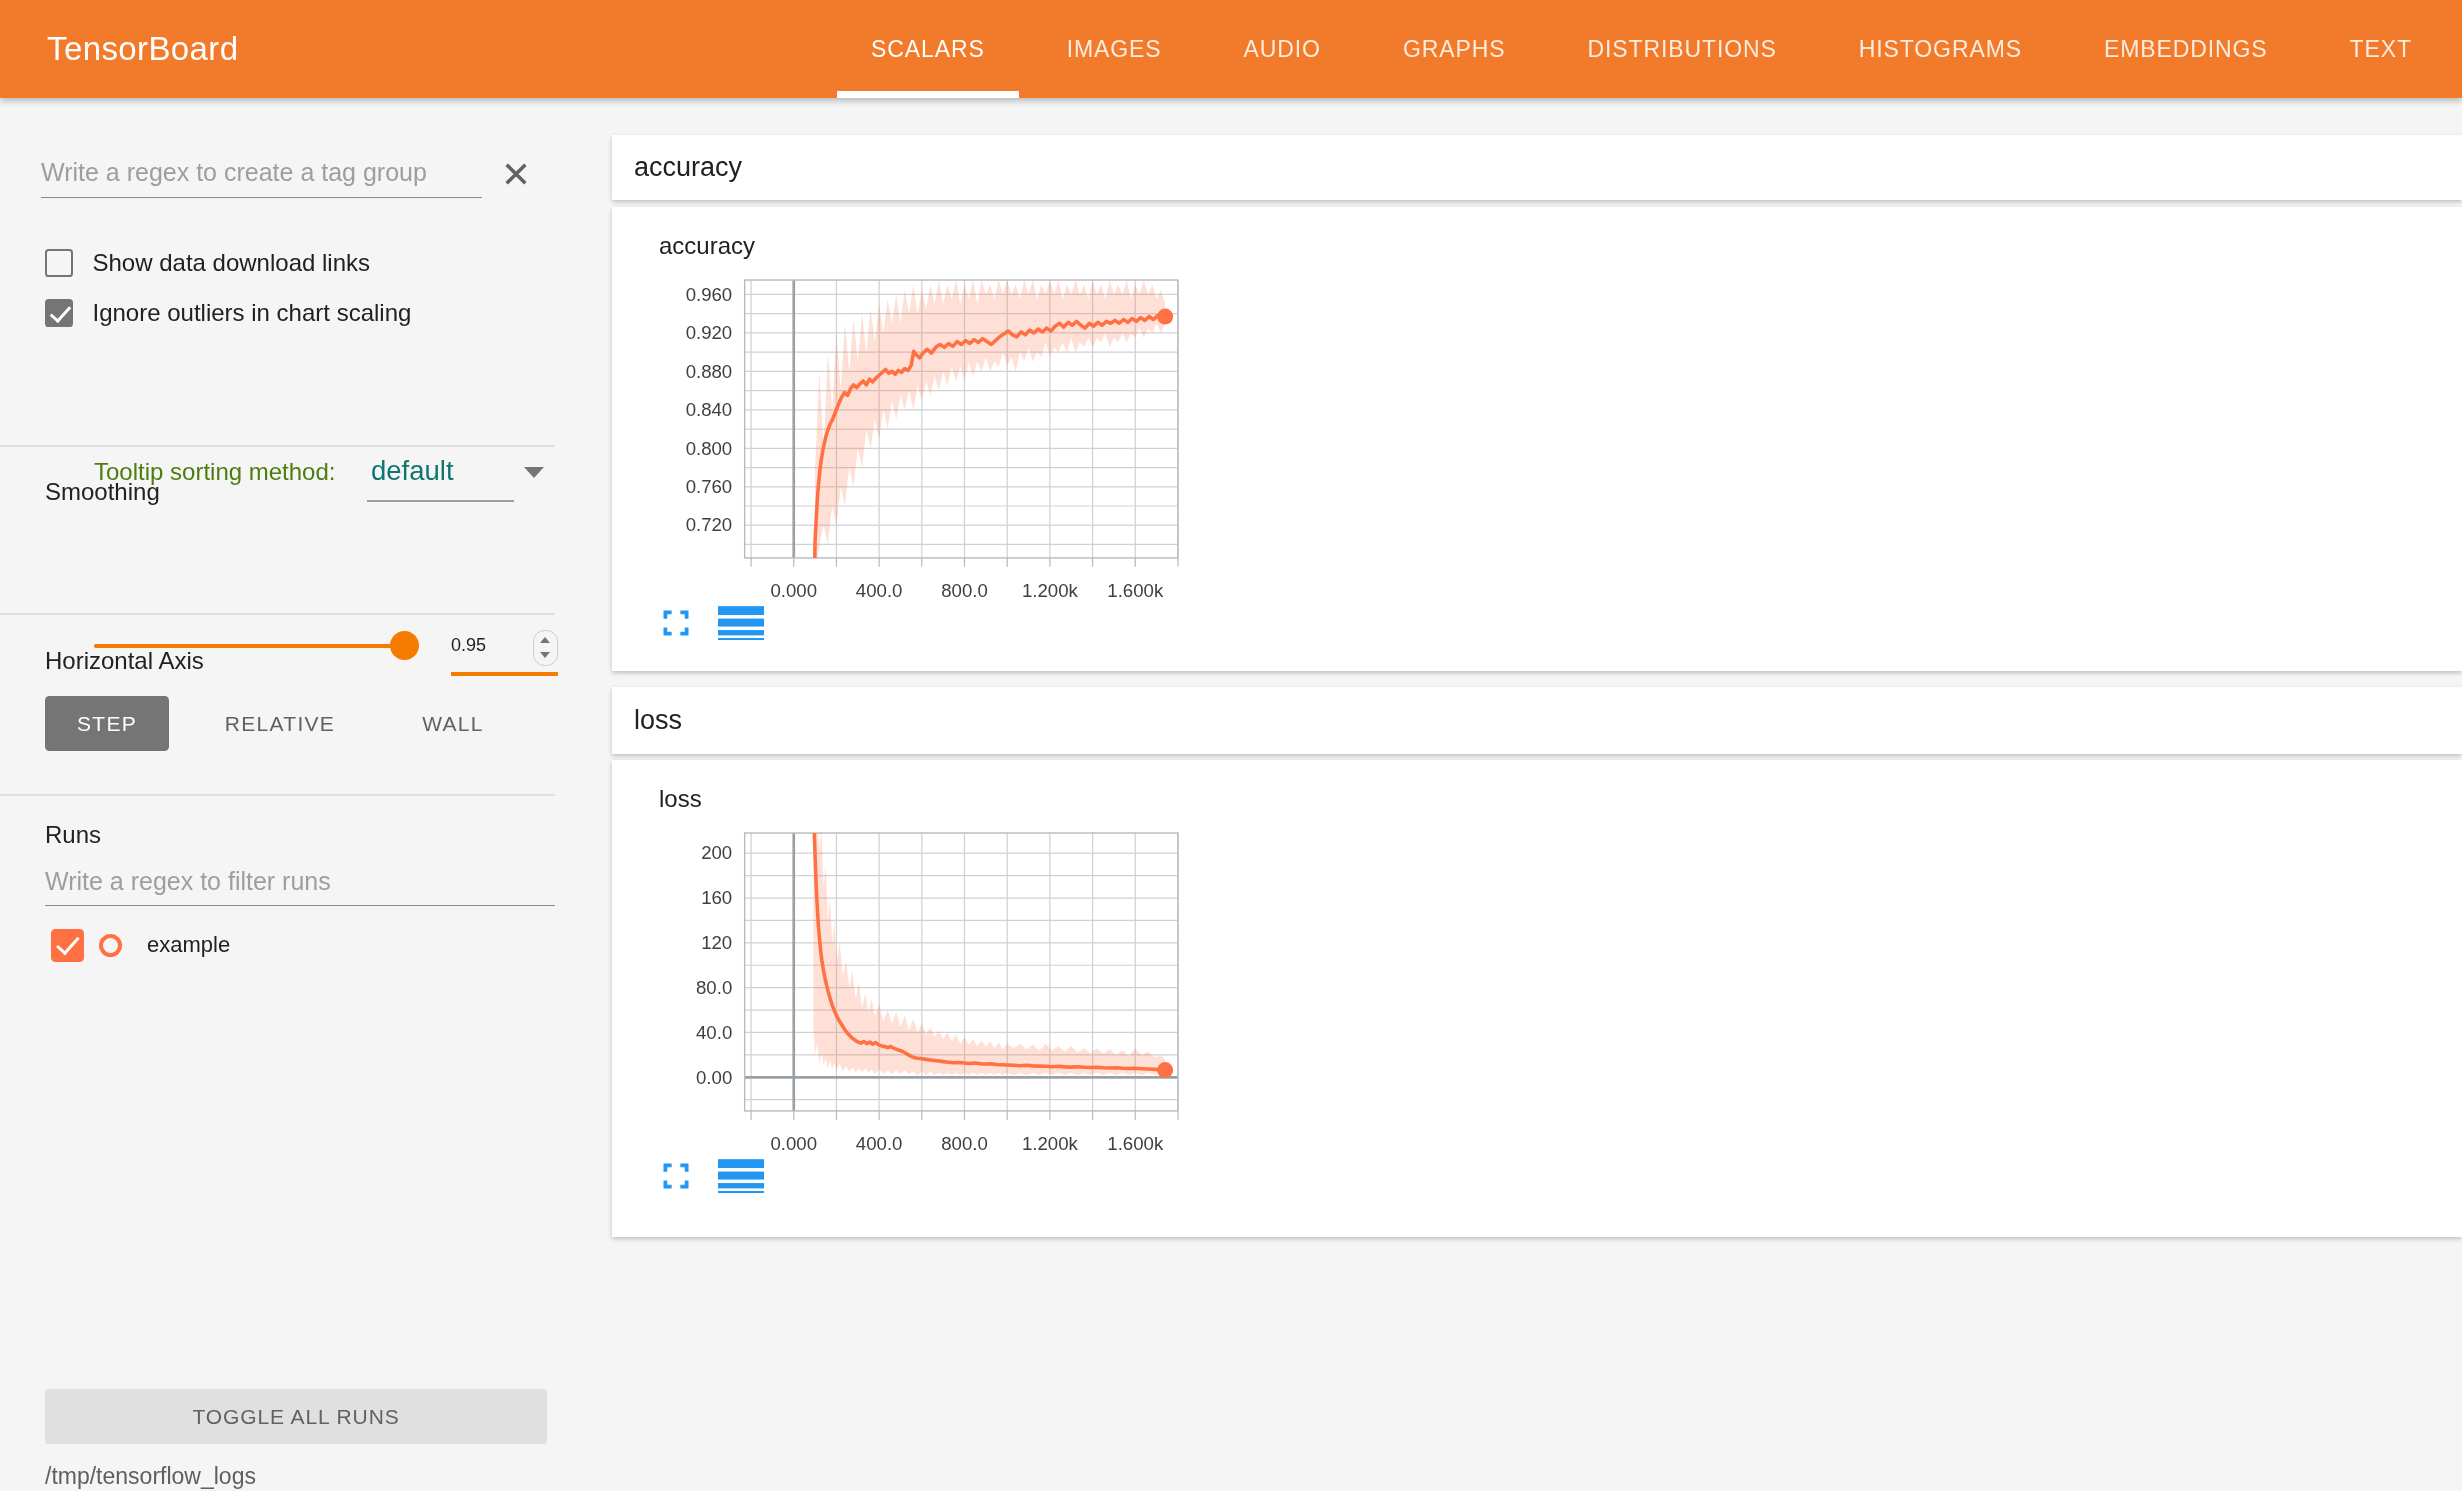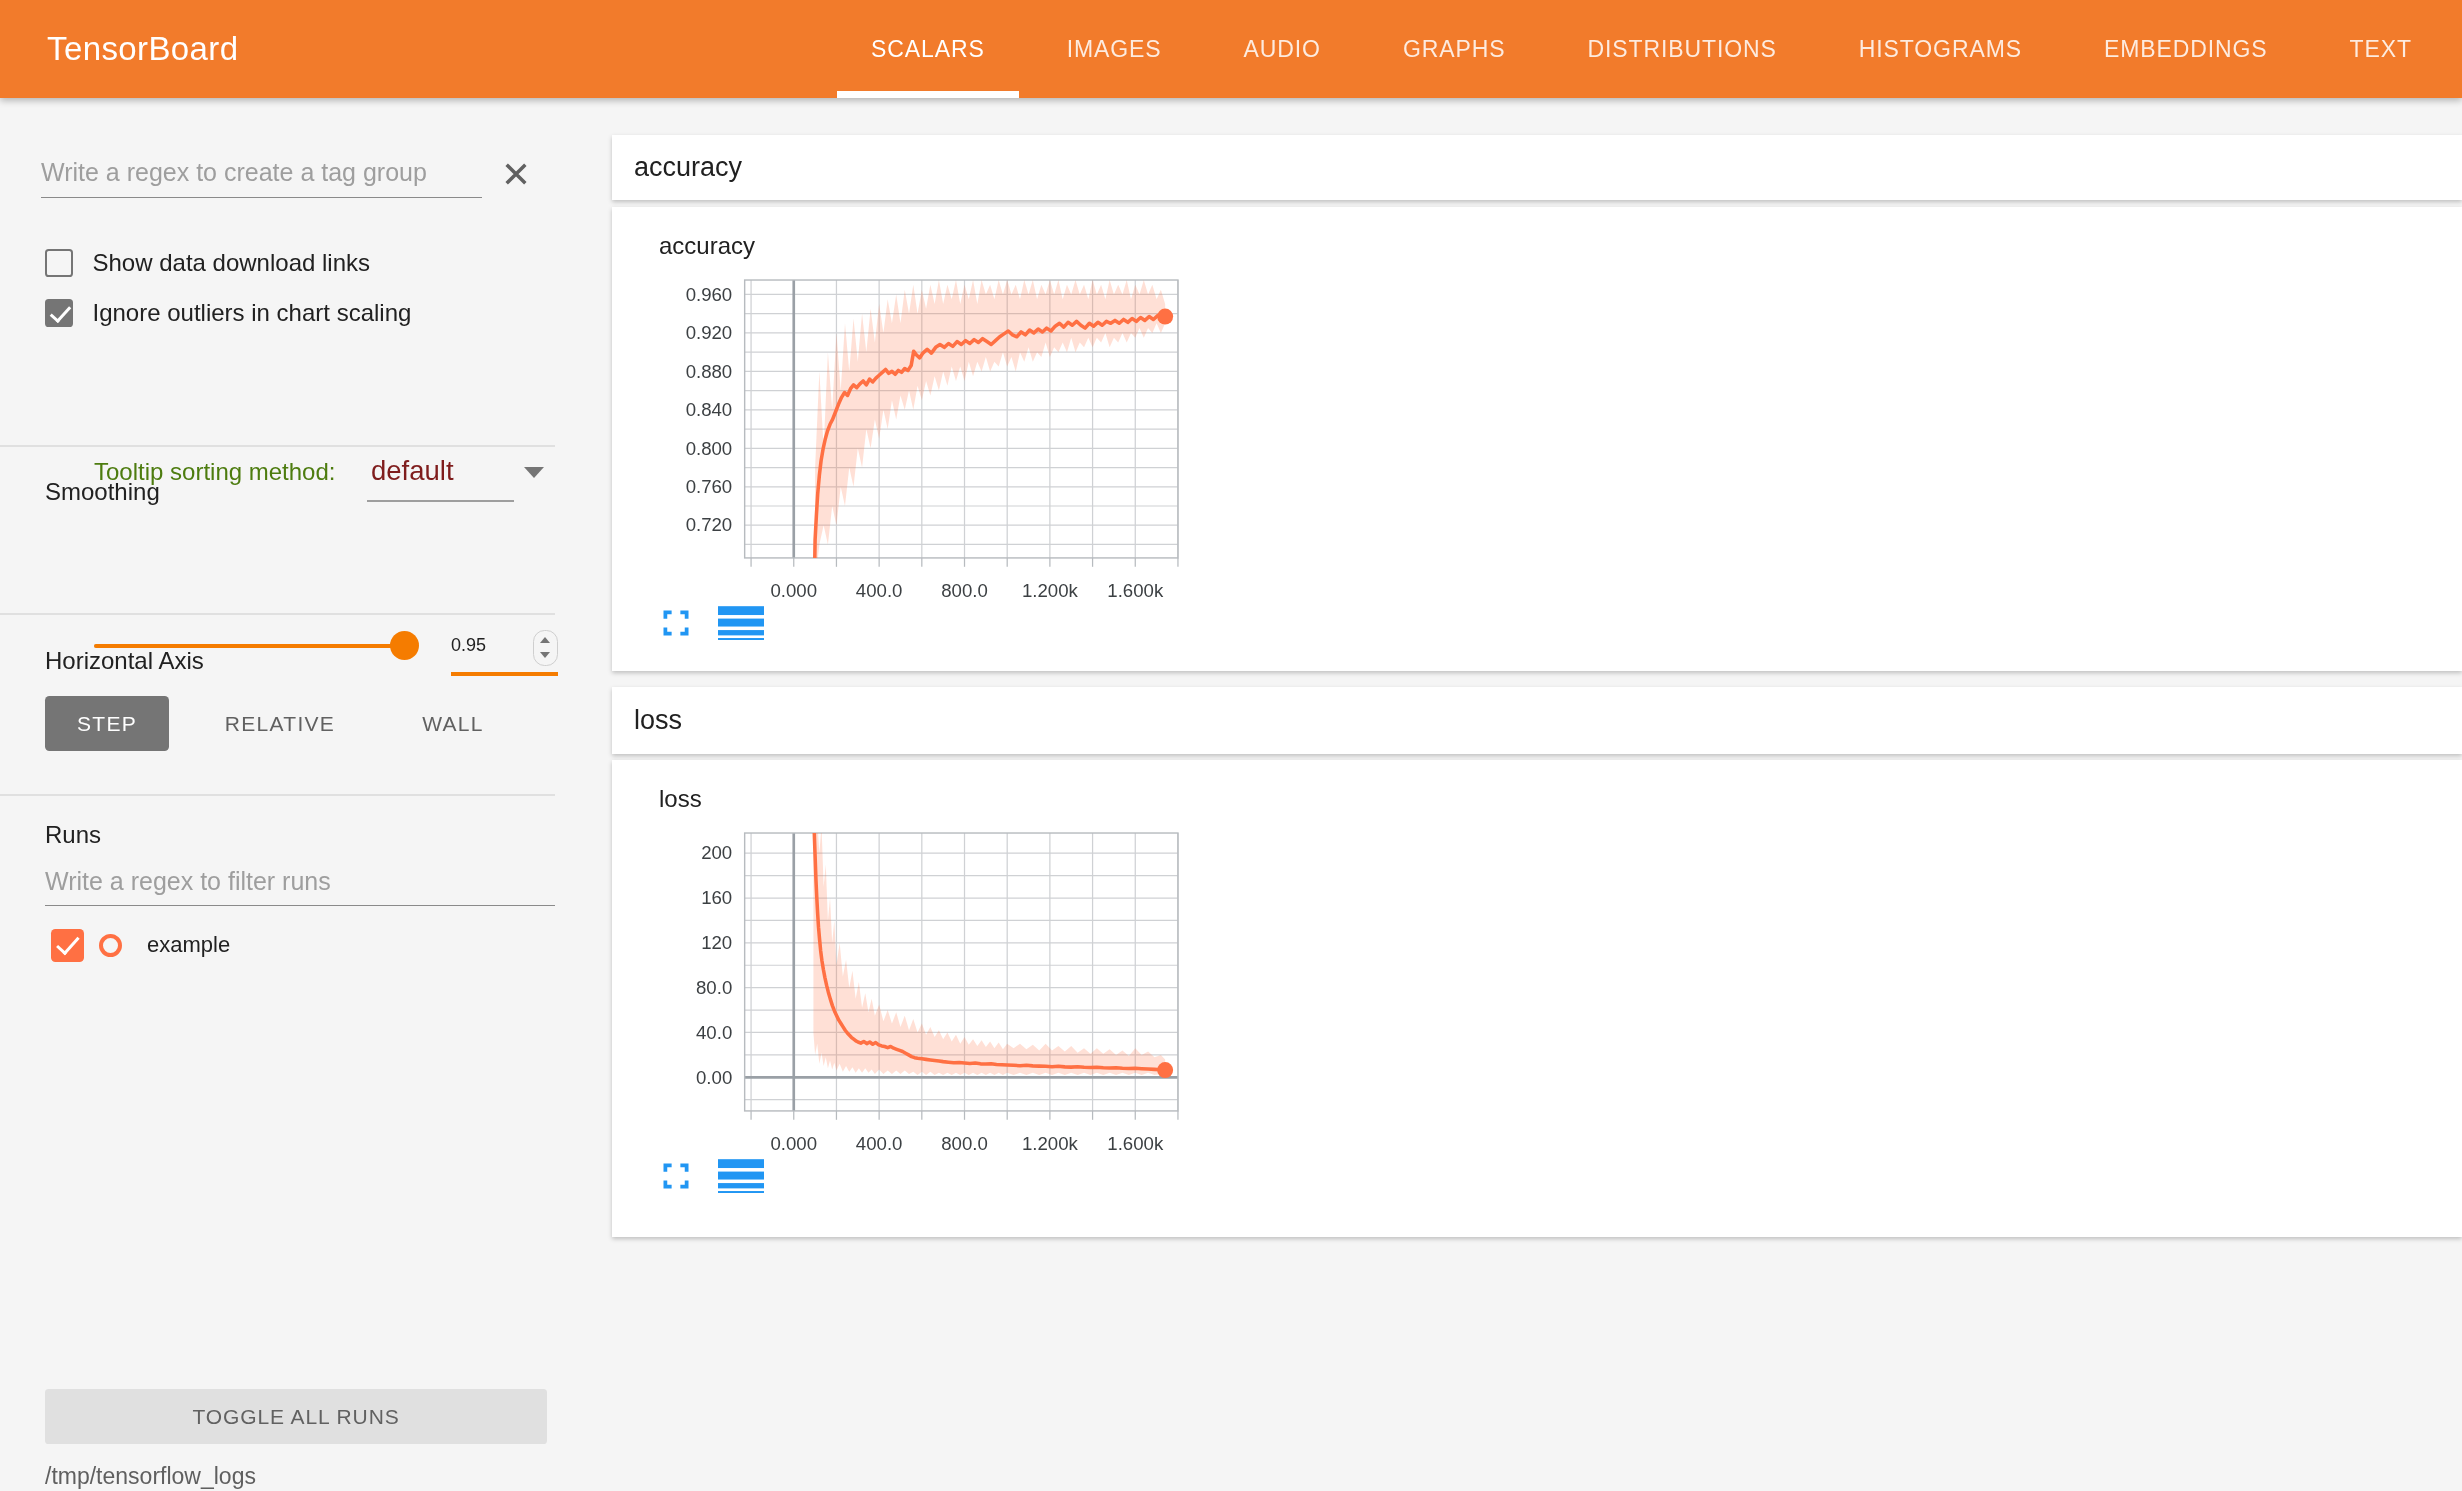--- a/index.html
+++ b/index.html
@@ -32,21 +32,21 @@
   .cb-row { position:absolute; left:45px; display:flex; align-items:center; cursor:pointer; }
   .cb-box { width:28px; height:28px; border:2.7px solid #757575; border-radius:3.6px; background:transparent;
             position:relative; flex:0 0 auto; }
   .cb-box.checked { background:#757575; border-color:#757575; }
   .cb-box.checked::after { content:""; position:absolute; left:8px; top:0.9px; width:8px; height:17px;
             border-right:3.6px solid #fff; border-bottom:3.6px solid #fff; transform:rotate(42deg); }
   .cb-label { margin-left:19.5px; font-size:24px; color:#212121; }
 
   .tooltip-row { position:absolute; left:0; top:351px; width:586px; height:46px; }
   .tooltip-label { position:absolute; left:94px; top:0; line-height:46px; font-size:24px; color:#4d7c0f; }
-  .dd-value { position:absolute; left:371px; top:0; line-height:43px; font-size:27.5px; color:#7f1d1d; cursor:pointer; }
+  .dd-value { position:absolute; left:371px; top:0; line-height:43px; font-size:27.5px; color:#0f766e; cursor:pointer; }
   .dd-underline { position:absolute; left:367px; top:51px; width:147px; height:1.8px; background:#9e9e9e; }
   .dd-arrow { position:absolute; left:524px; top:18px; width:0; height:0; cursor:pointer;
               border-left:10.7px solid transparent; border-right:10.7px solid transparent; border-top:11.5px solid #757575; }
 
   .section-label { position:absolute; left:45px; font-size:24px; color:#212121; }
 
   .slider-row { position:absolute; left:0; top:528px; width:586px; height:39px; }
   .slider-track { position:absolute; left:94px; top:18px; width:322px; height:4.4px; background:#c8c8c8; border-radius:2.7px; }
   .slider-fill { position:absolute; left:94px; top:18px; width:310px; height:4.4px; background:#f57c00; border-radius:2.7px; }
   .slider-thumb { position:absolute; left:390px; top:5.3px; width:29px; height:29px; border-radius:50%;

